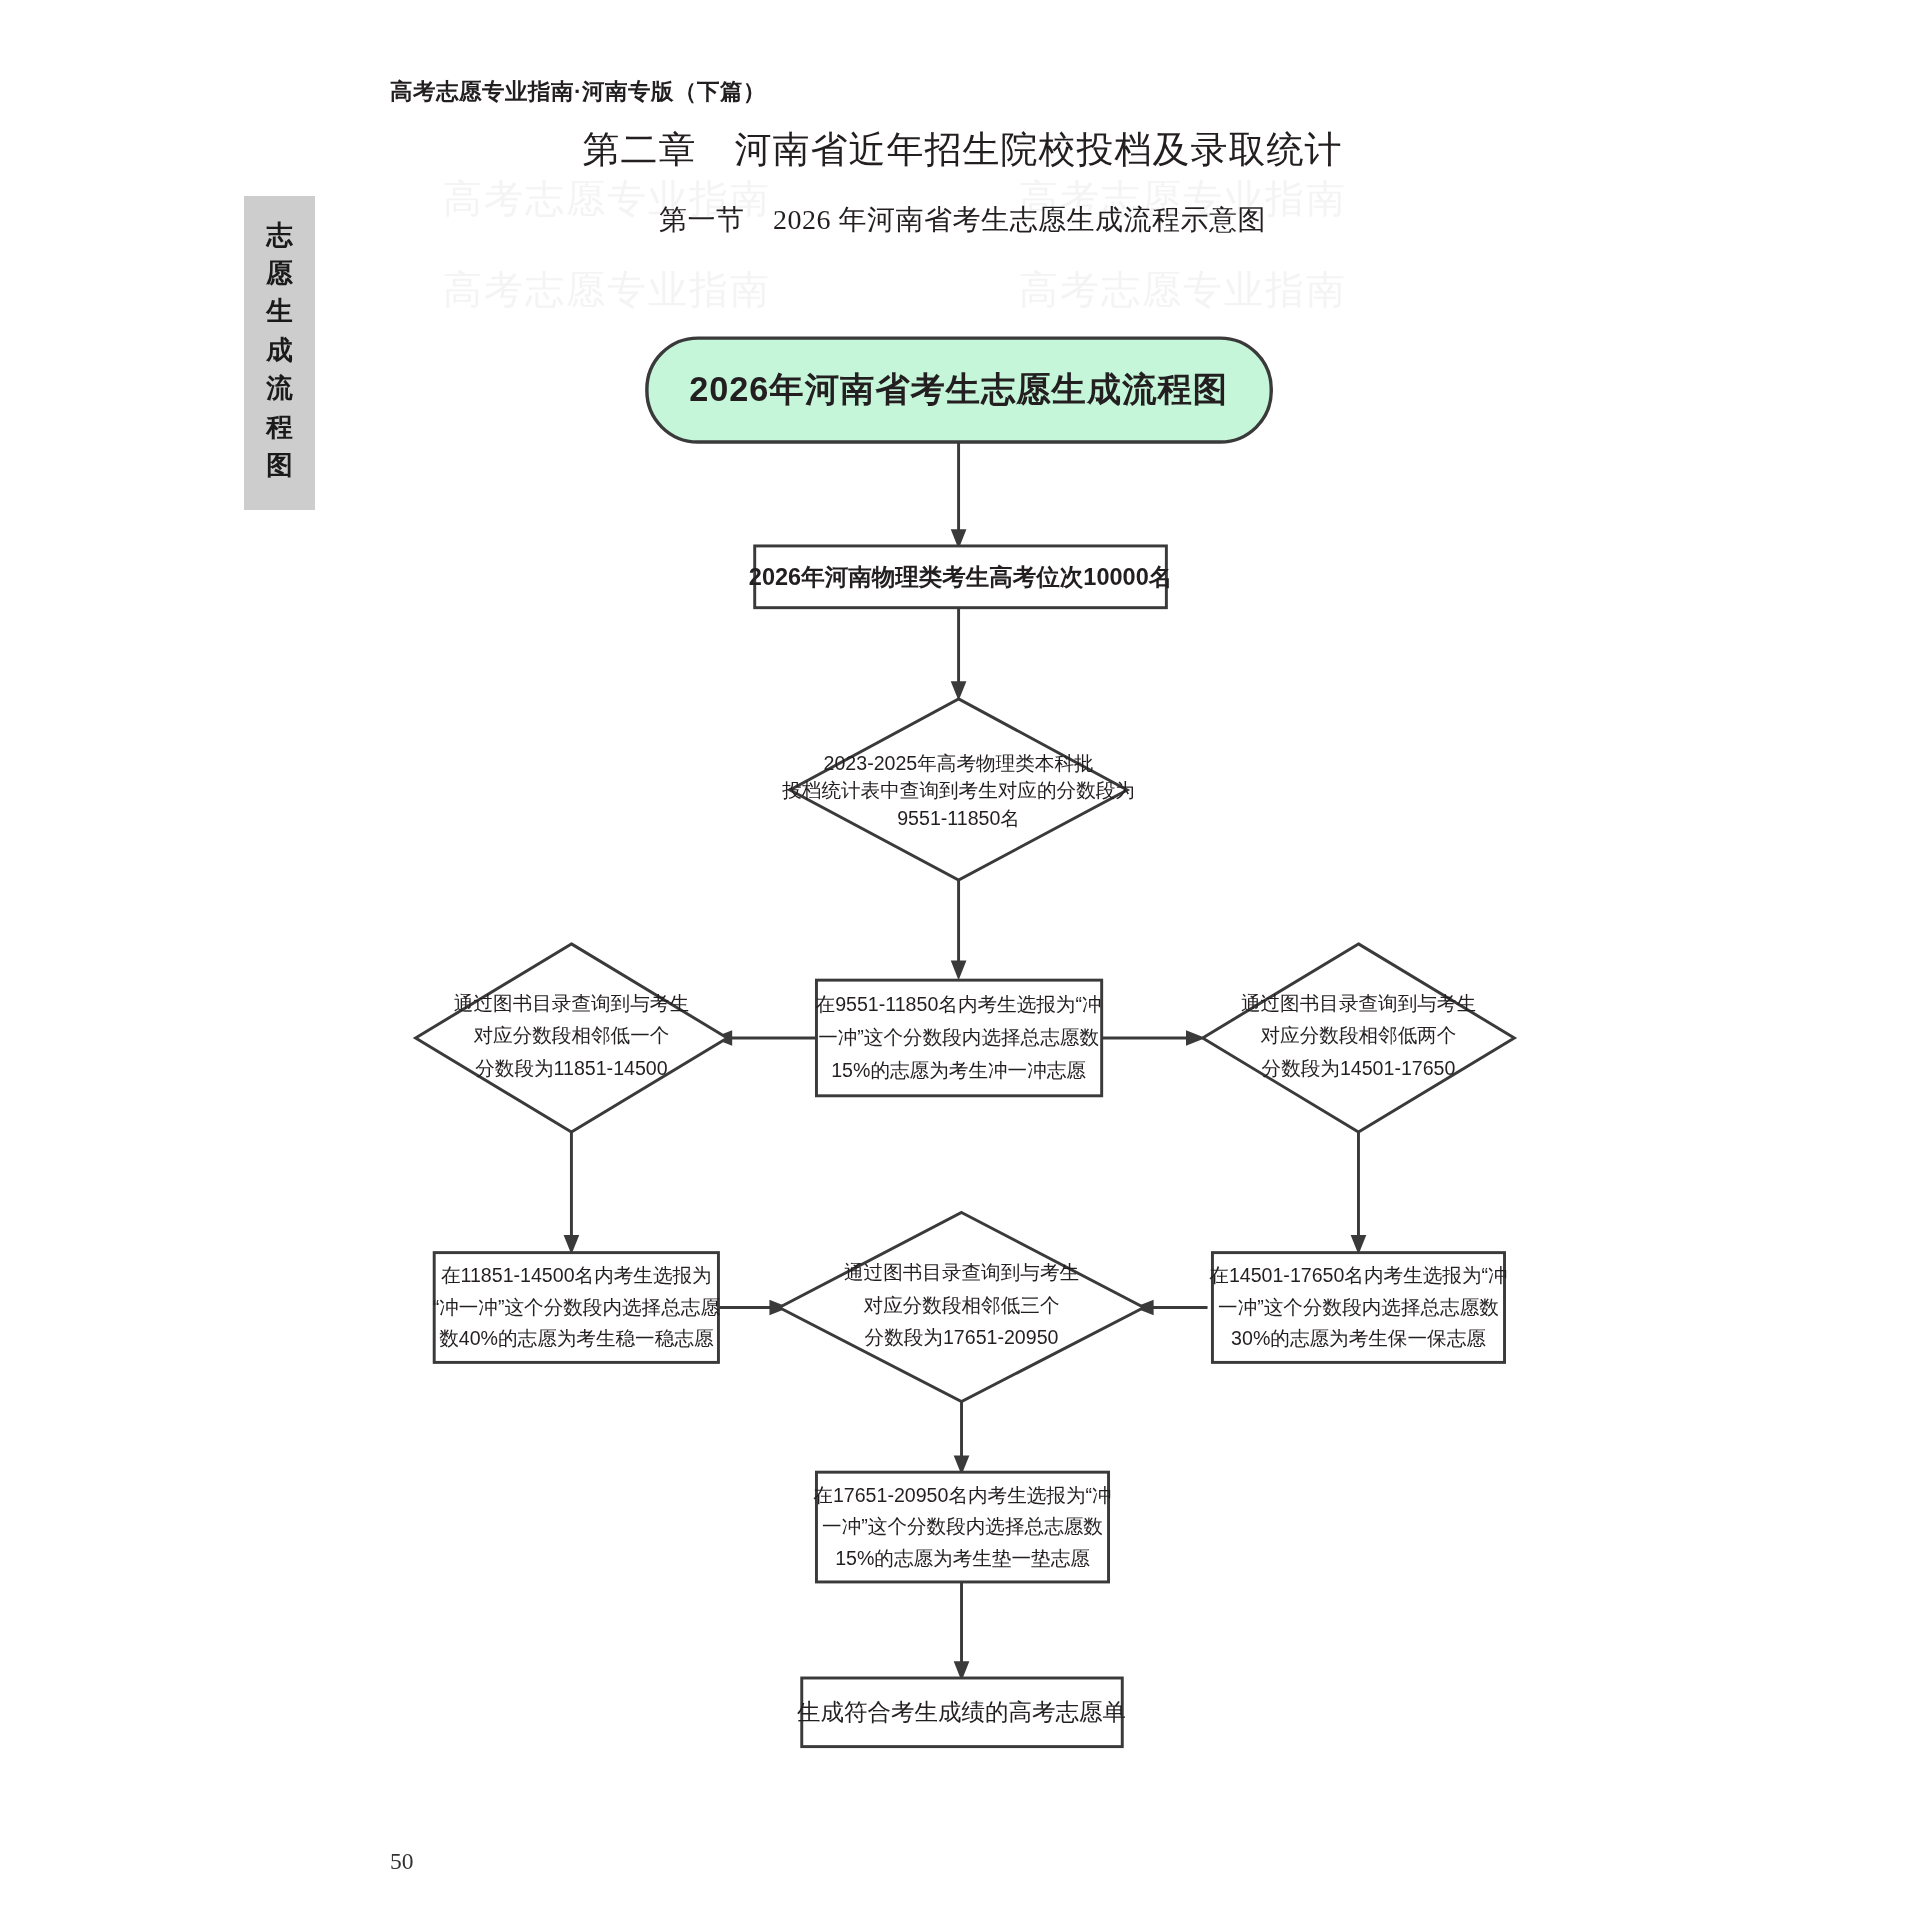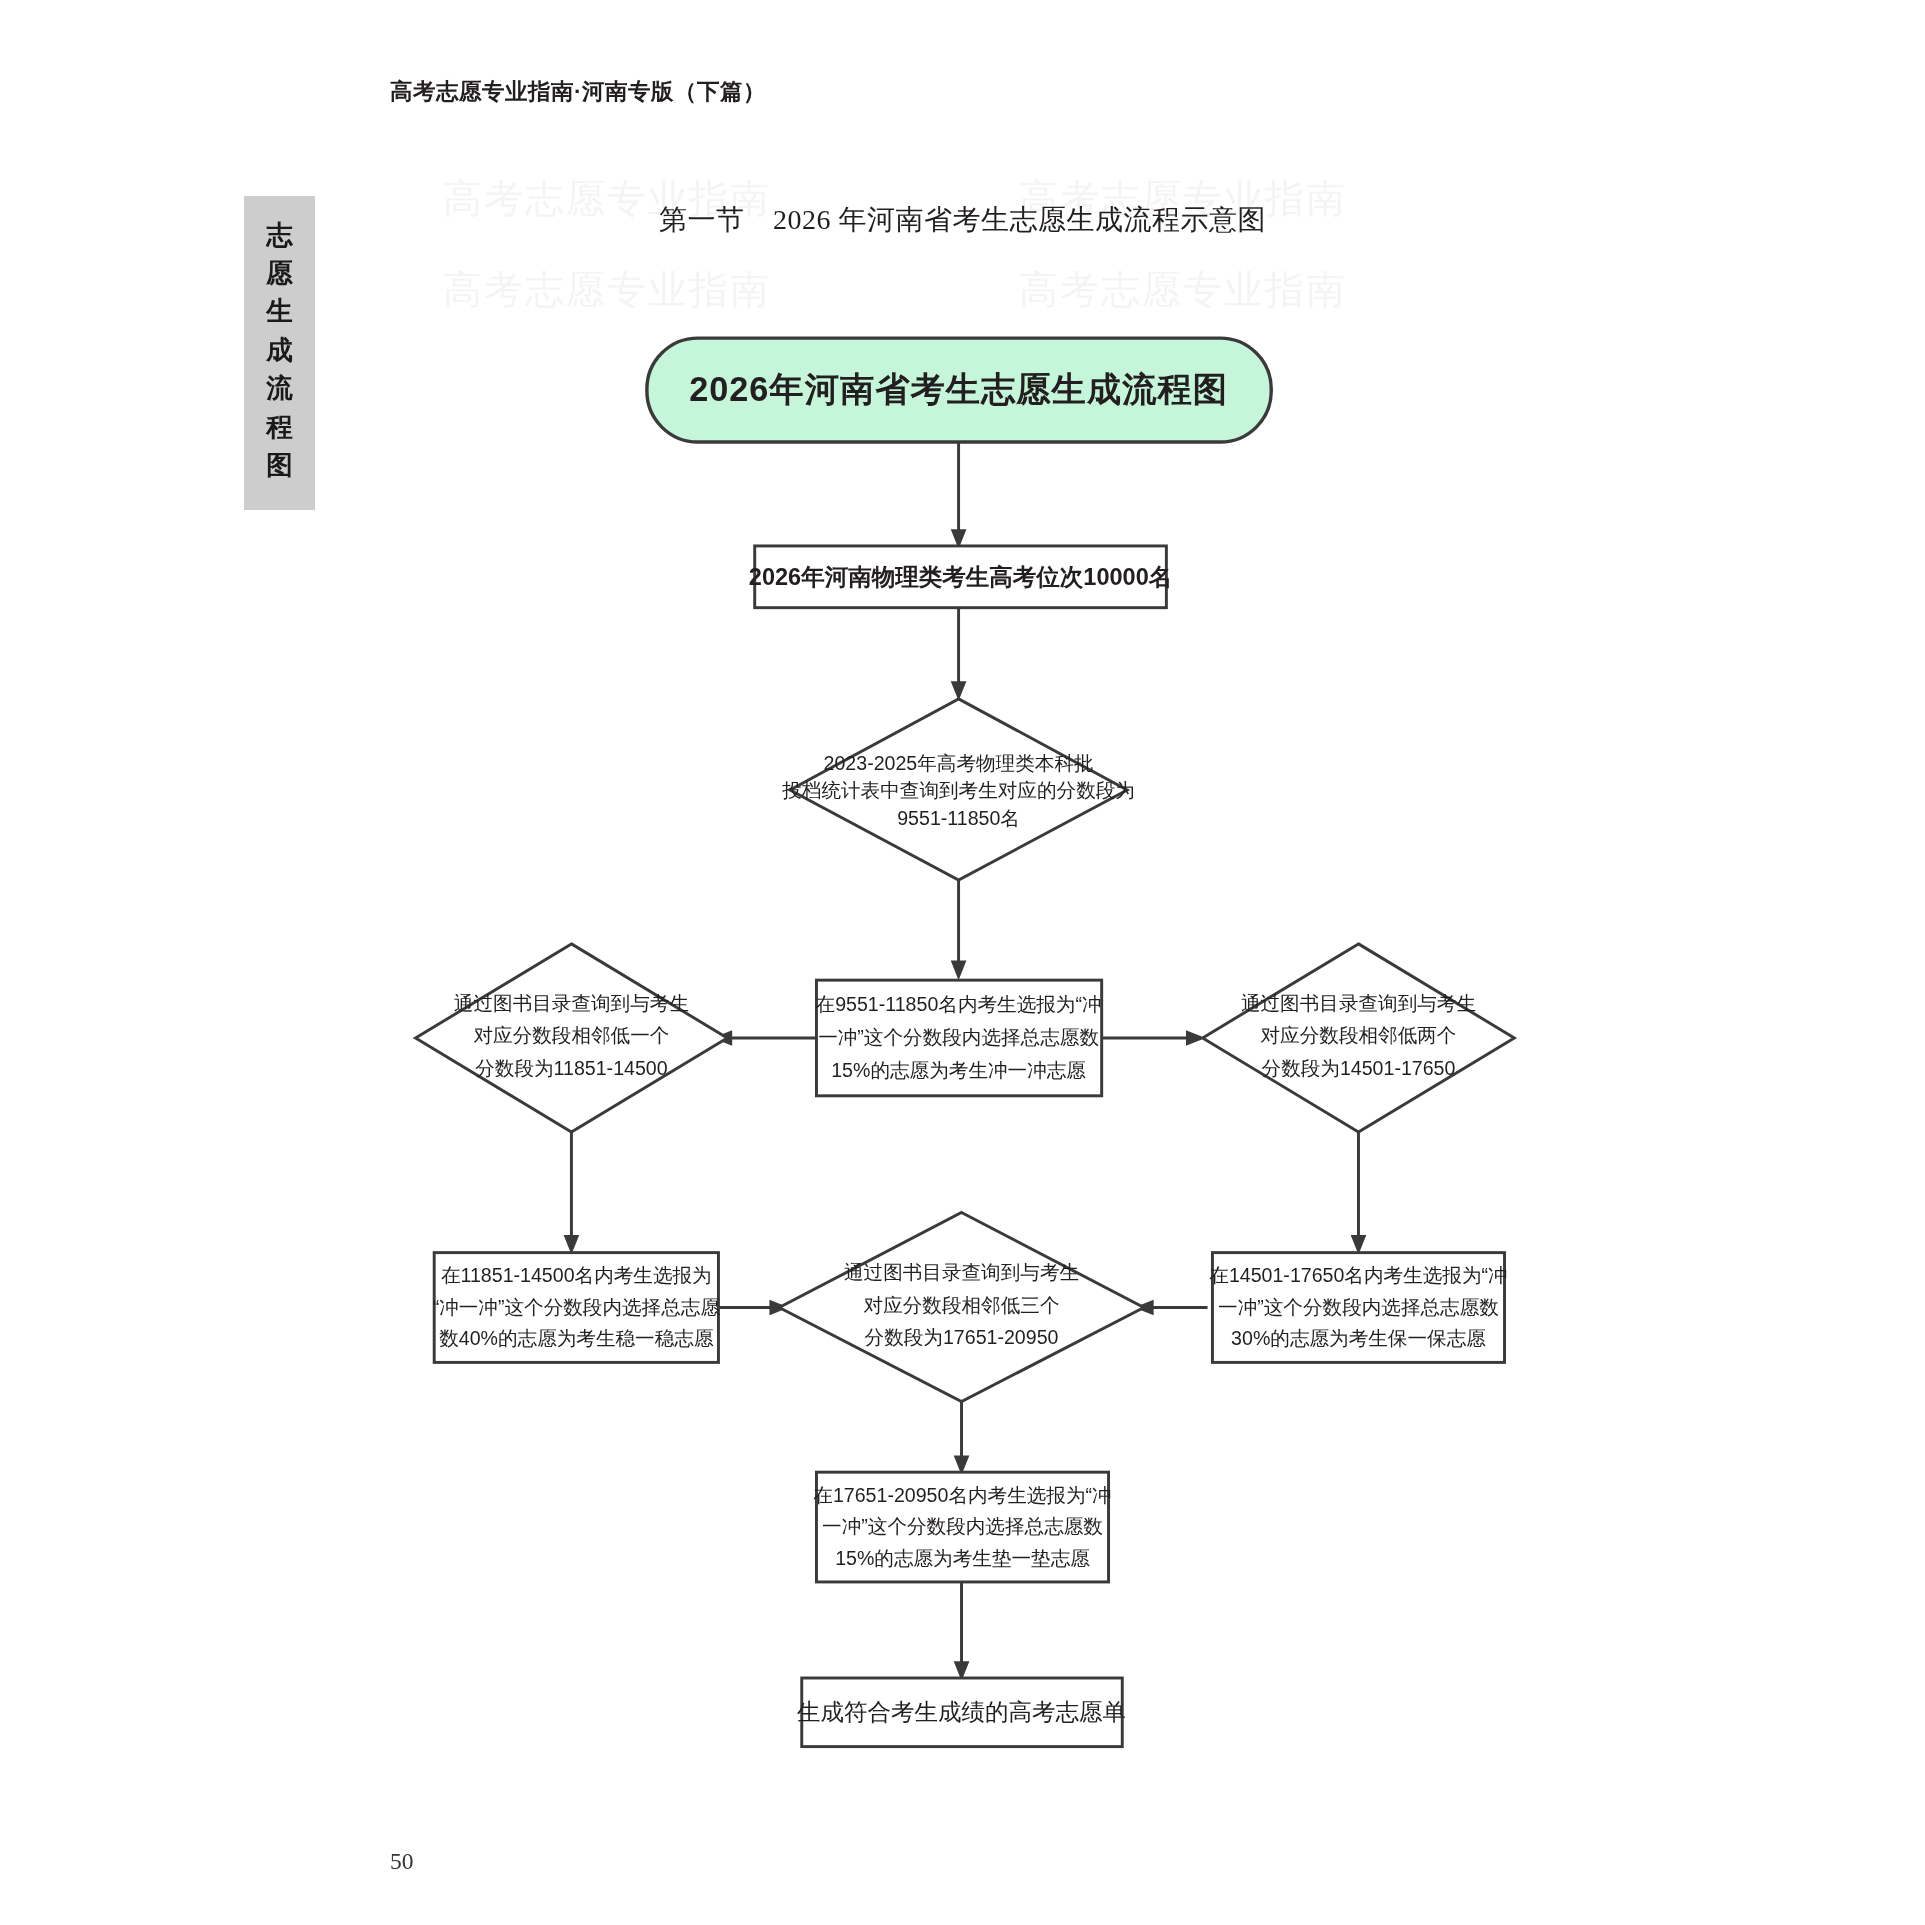--- a/index.html
+++ b/index.html
@@ -152,20 +152,21 @@
 <body>
 
 <div id="page">
 
   <div class="wm" style="left:443px;top:172px;">高考志愿专业指南</div>
   <div class="wm" style="left:1019px;top:172px;">高考志愿专业指南</div>
   <div class="wm" style="left:443px;top:263px;">高考志愿专业指南</div>
   <div class="wm" style="left:1019px;top:263px;">高考志愿专业指南</div>
 
   <div id="running-head">高考志愿专业指南·河南专版（下篇）</div>
+  <div id="chapter-title">第二章　河南省近年招生院校投档及录取统计</div>
   <div id="section-title">第一节　2026 年河南省考生志愿生成流程示意图</div>
 
   <div id="side-tab">
     <span class="tab-ch">志</span>
     <span class="tab-ch">愿</span>
     <span class="tab-ch">生</span>
     <span class="tab-ch">成</span>
     <span class="tab-ch">流</span>
     <span class="tab-ch">程</span>
     <span class="tab-ch">图</span>

